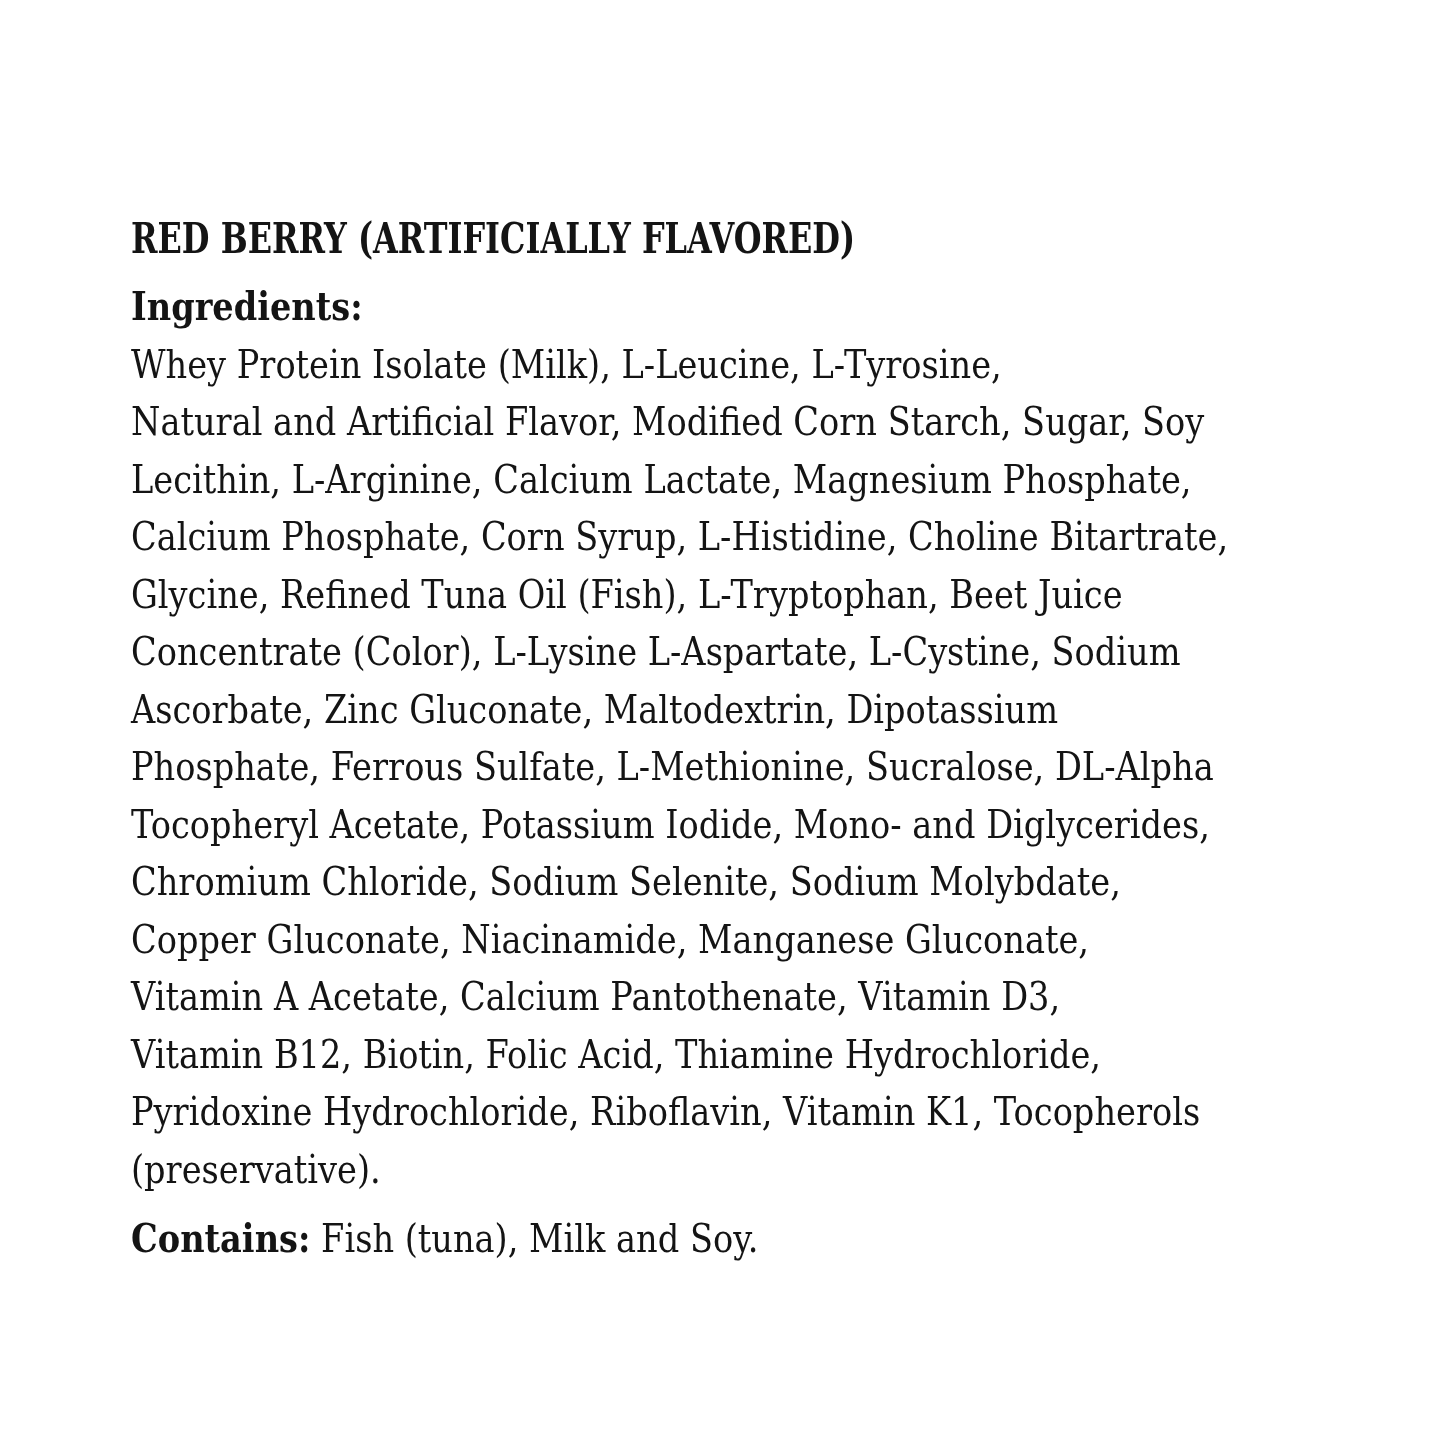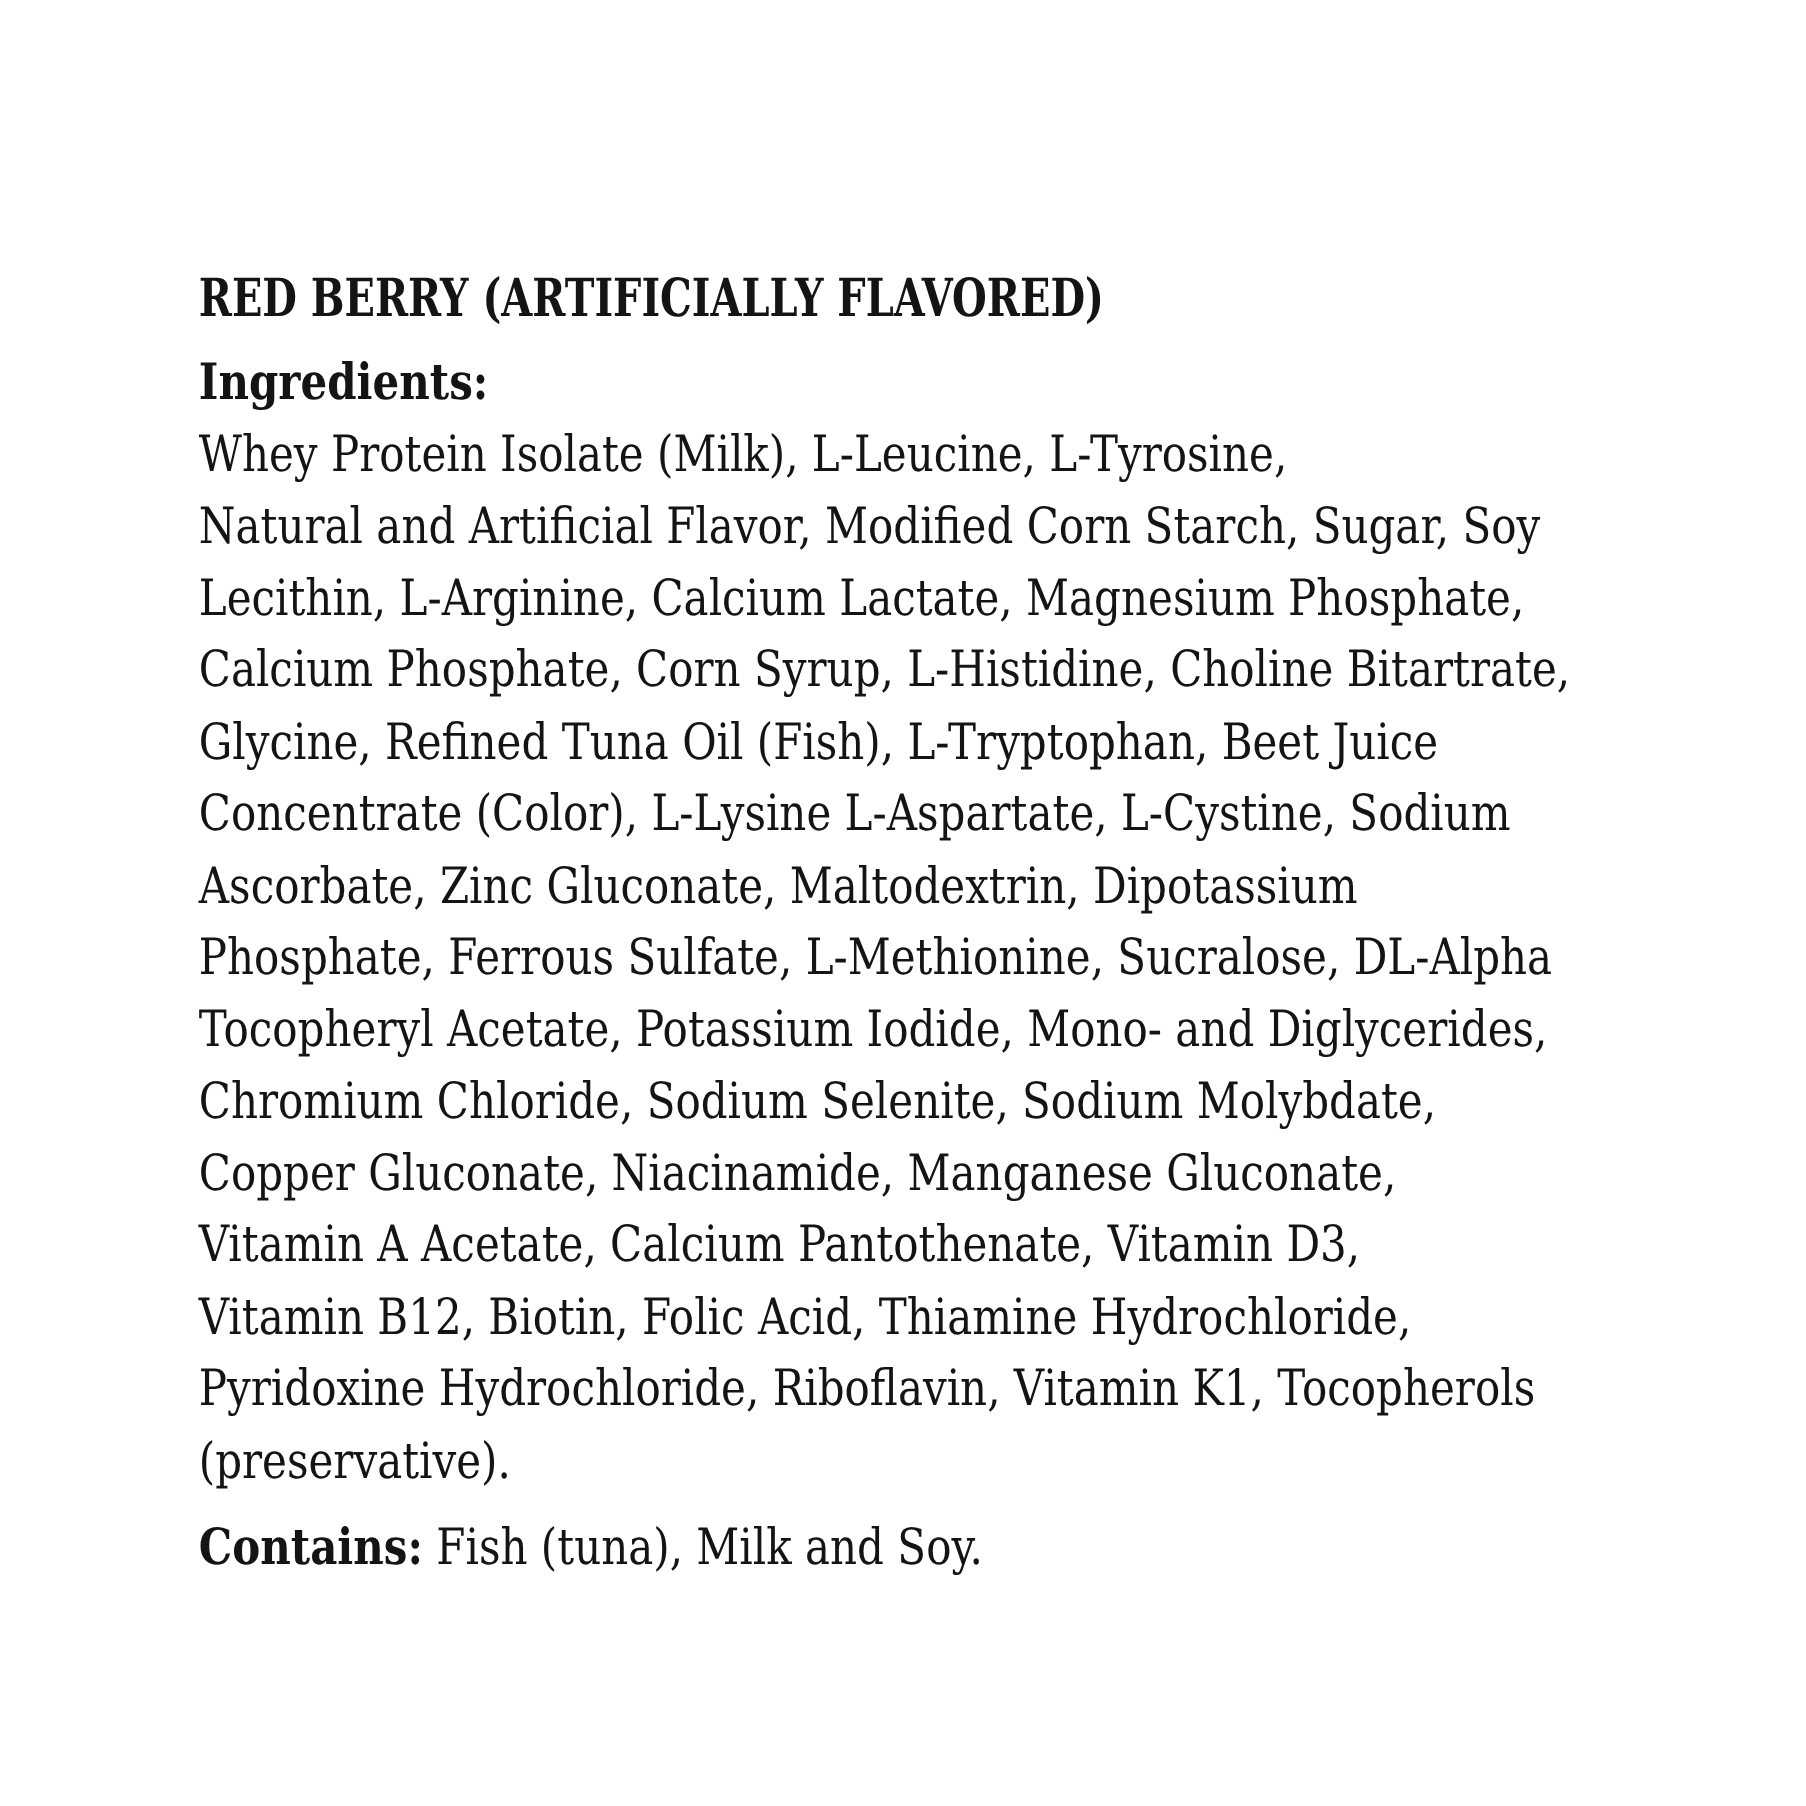--- a/index.html
+++ b/index.html
@@ -7,21 +7,21 @@
     padding: 0;
     width: 1445px;
     height: 1445px;
     background: #ffffff;
     overflow: hidden;
     font-family: "DejaVu Serif", serif;
     color: #141414;
   }
   .label-sheet {
     position: absolute;
-    left: 159px;
+    left: 131px;
     top: 218px;
     width: 1270px;
   }
   .product-title {
     margin: 0 0 17px 0;
     font-size: 42px;
     line-height: 42px;
     font-weight: bold;
     white-space: pre;
     transform: scaleX(0.76);

